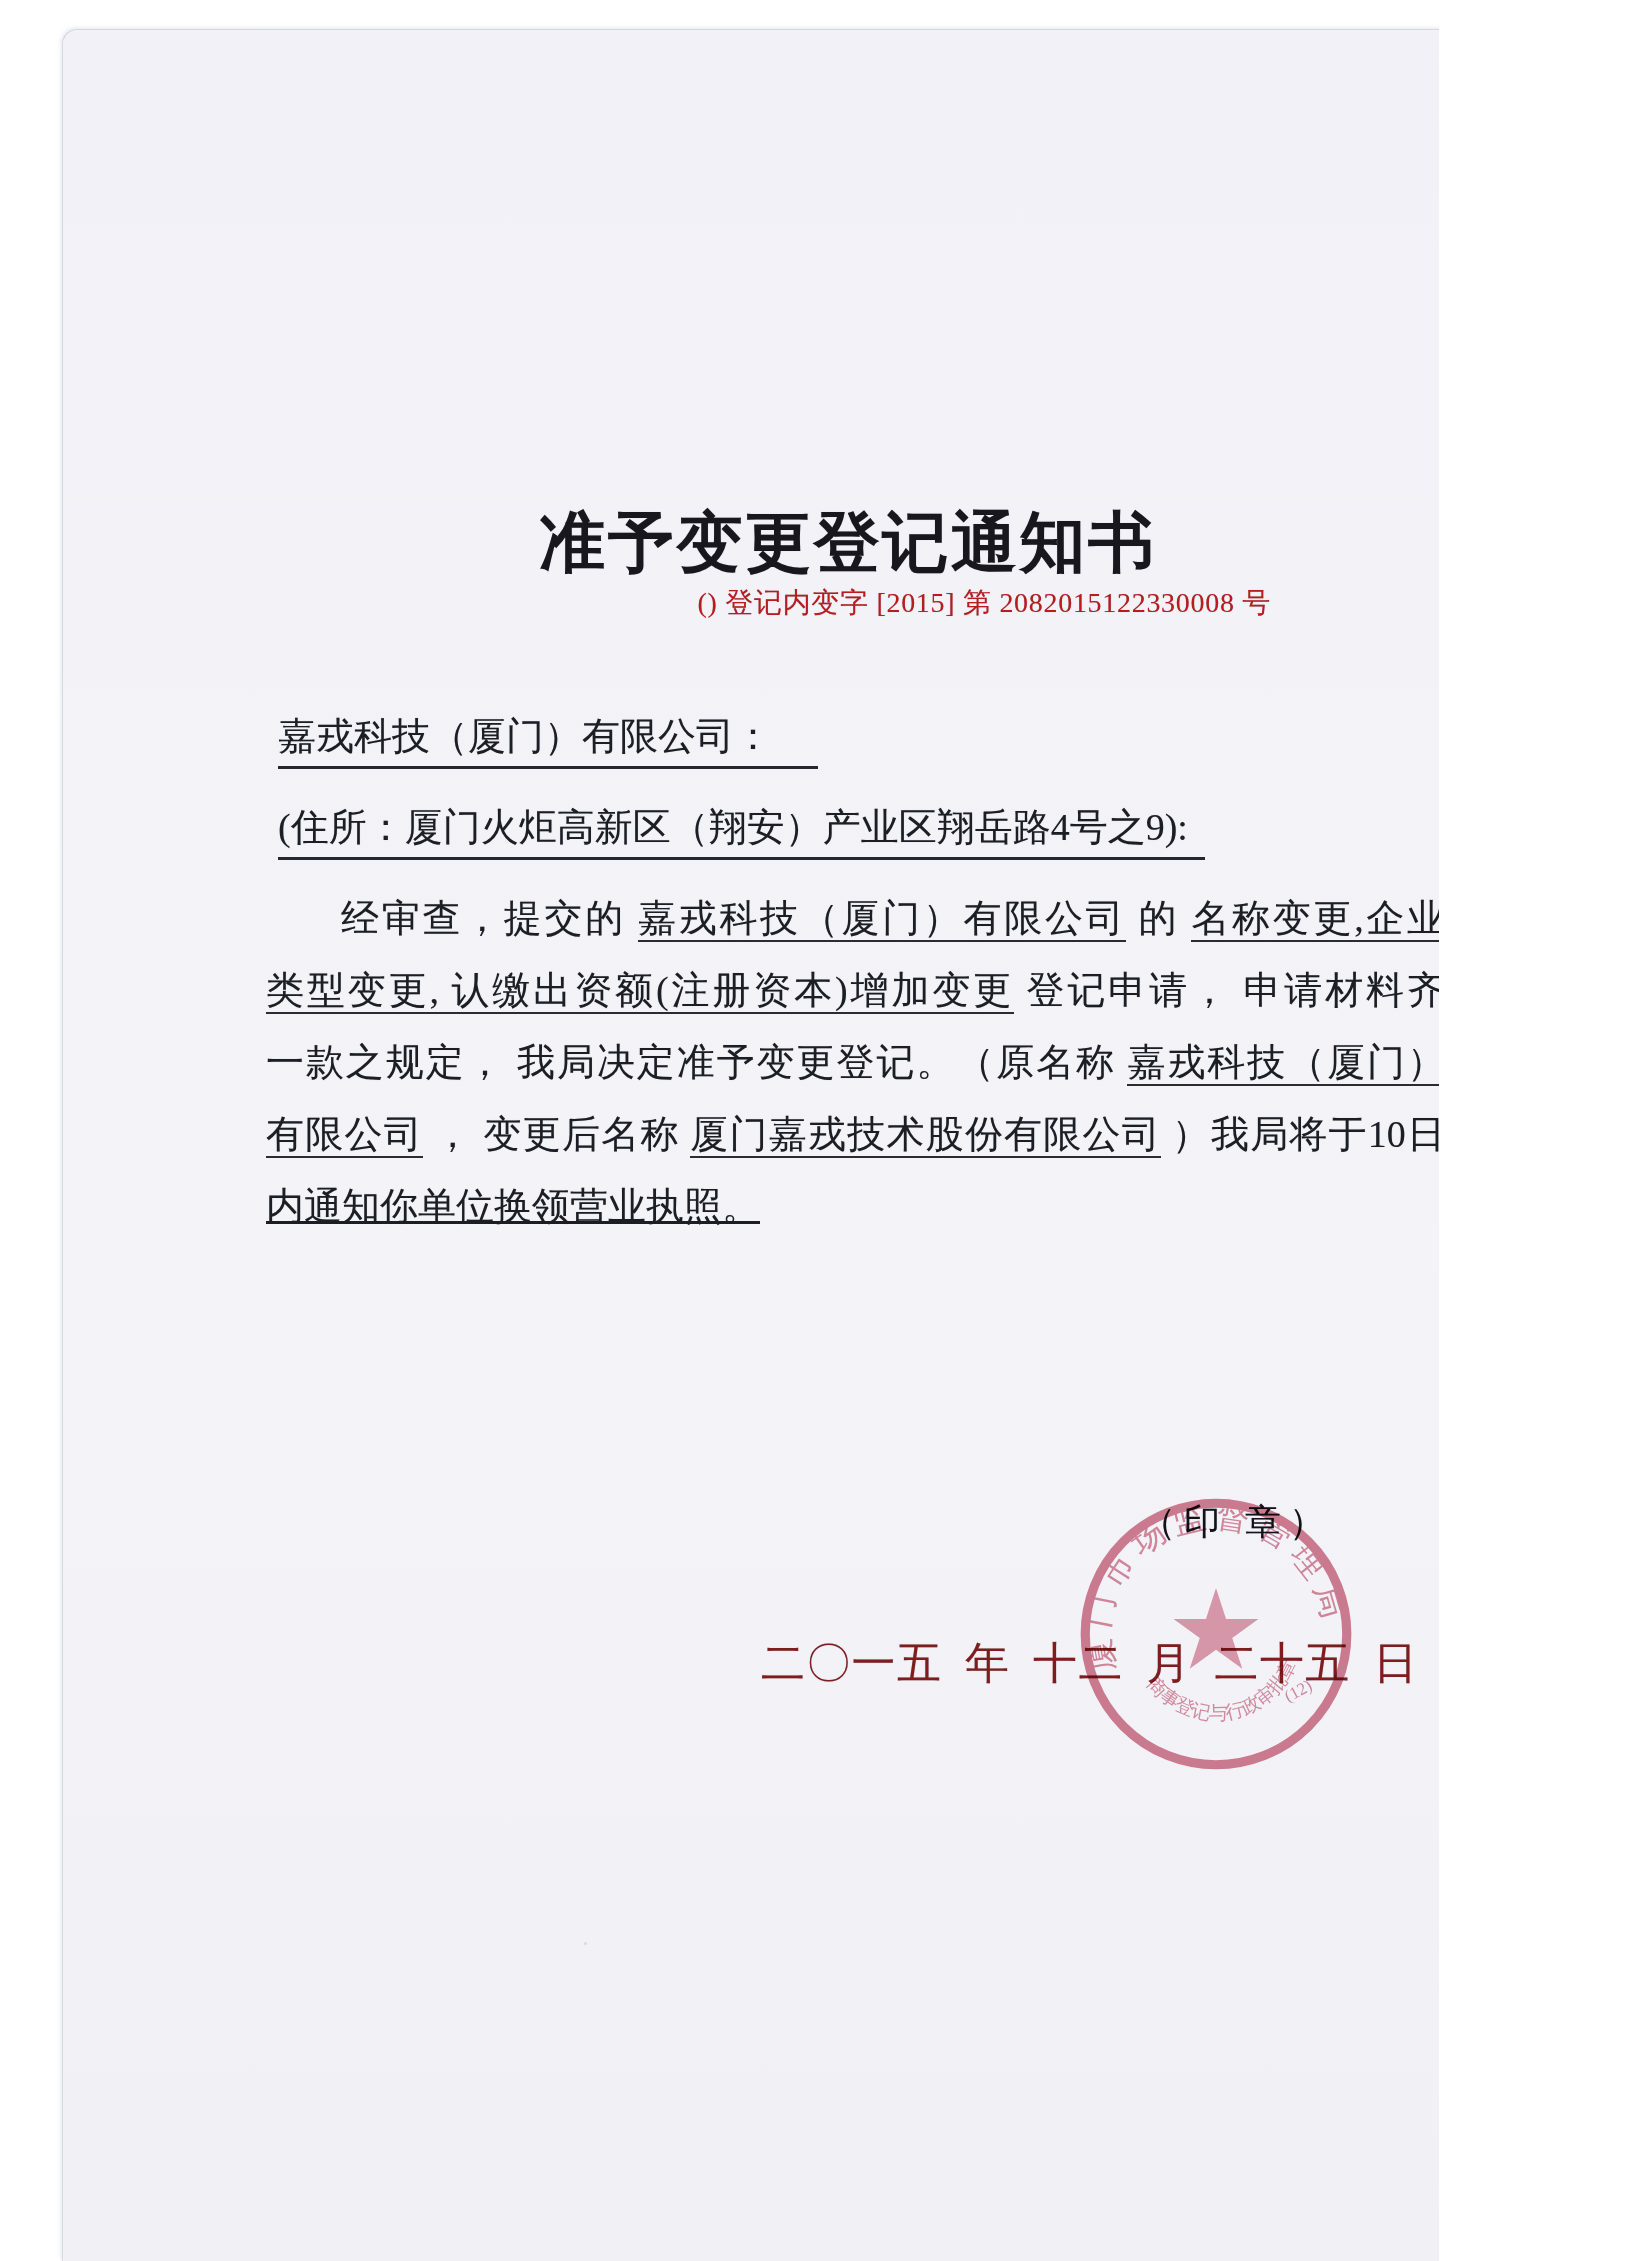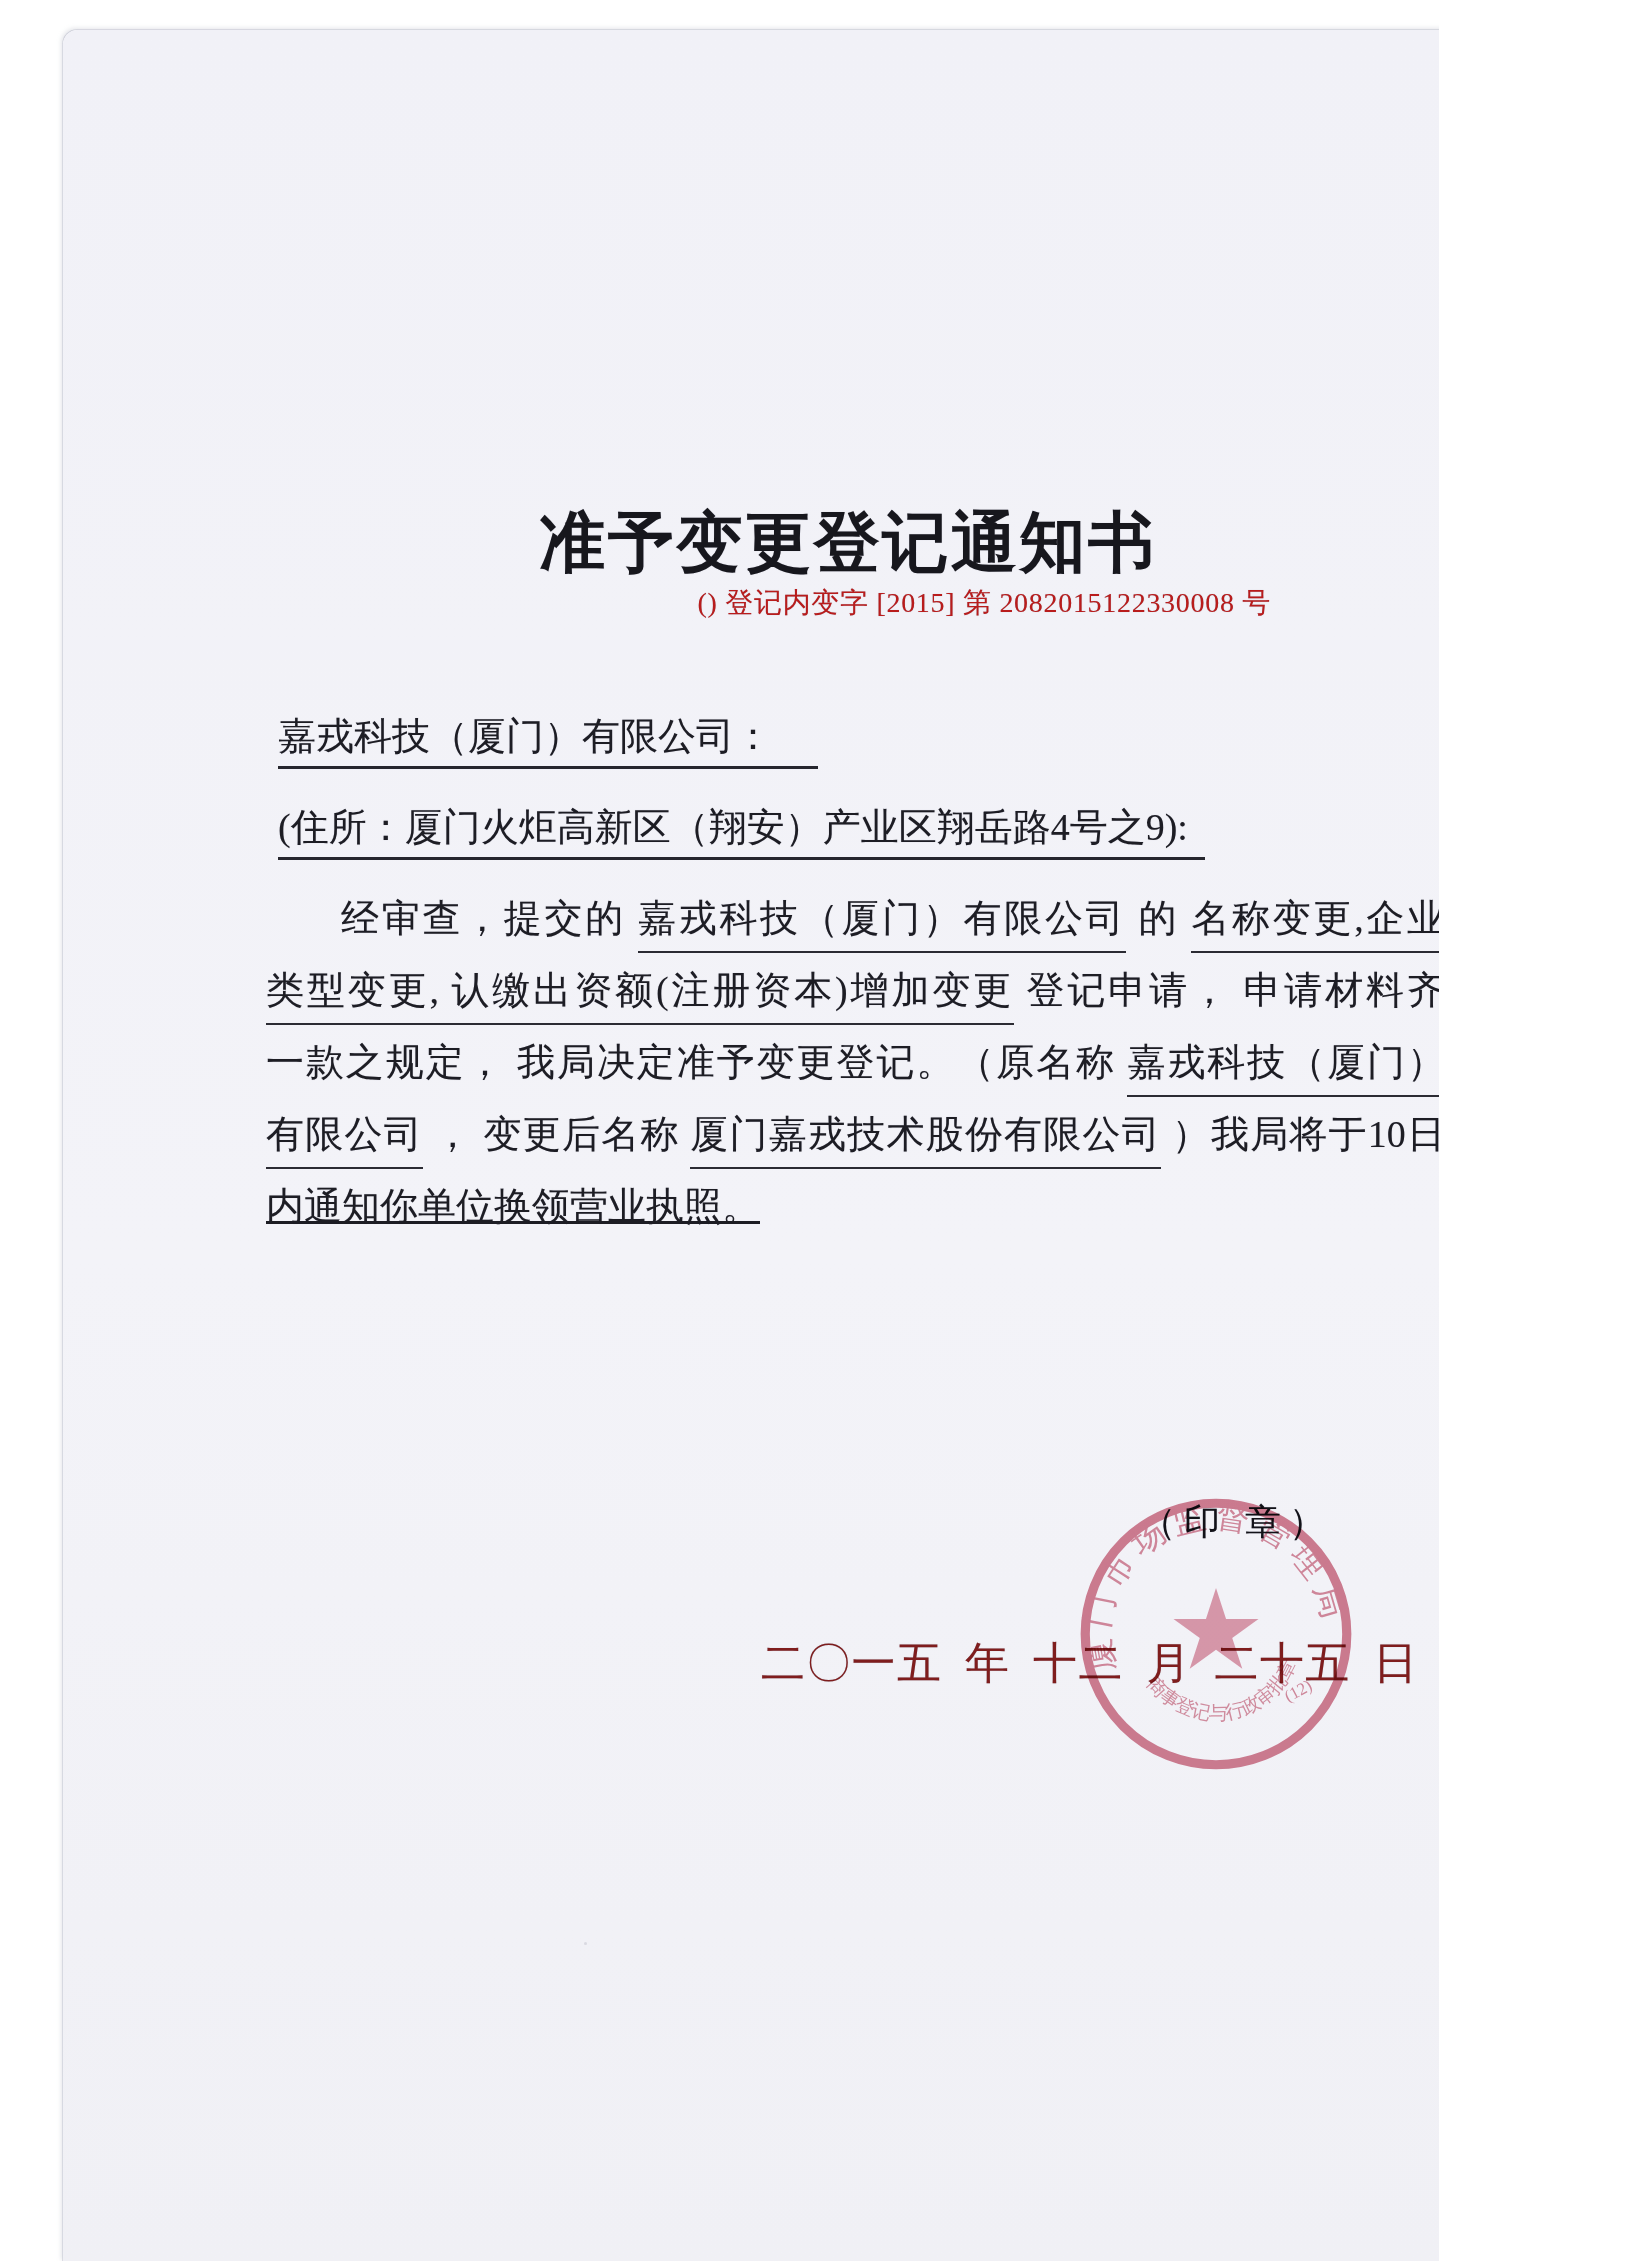--- a/index.html
+++ b/index.html
@@ -21,21 +21,21 @@
   .ref-line{top:584px;right:168px;font-size:28px;letter-spacing:0.7px;color:#b91c1c;}
   .addressee{left:266px;top:711px;font-size:38px;}
   .addressee .u2{padding-right:46px;}
   .address{left:266px;top:802px;font-size:38px;}
   .address .u2{padding-right:17px;}
   .u2{border-bottom:3.3px solid #26262e;padding-bottom:4px;display:inline-block;margin-left:12px;}
   .body-block{position:absolute;left:266px;top:882px;width:1179px;font-size:38px;line-height:72px;}
   .body-line{text-align:justify;text-align-last:justify;height:72px;text-shadow:0 0 0.7px rgba(40,40,70,.35);}
   .body-line.no-just{text-align:center;text-align-last:left;text-decoration:underline;}
   .body-line.indent{text-indent:75px;}
-  .body-line .u{border-bottom:2.6px solid #2b2b33;padding-bottom:12px;}
+  .body-line .u{border-bottom:2.6px solid #2b2b33;padding-bottom:1px;}
   .seal-label{left:1140px;top:1498px;font-size:36px;letter-spacing:8px;color:#121218;z-index:3;}
   .date-line{left:761px;top:1634px;font-size:44px;word-spacing:10.5px;color:#7f1d1d;z-index:3;letter-spacing:1.3px;}
   .seal{
     position:absolute;left:1078px;top:1496px;width:276px;height:276px;z-index:4;
     mix-blend-mode:multiply;filter:blur(0.5px);opacity:.92;
   }
   .seal text{font-family:"Liberation Serif","DejaVu Serif",serif;}
   .artifact{
     position:absolute;left:1486px;top:1232px;width:22.4px;height:34px;
     border:2px solid transparent;border-left:2px solid #a9aab6;border-bottom:2px solid #b4b5c0;

